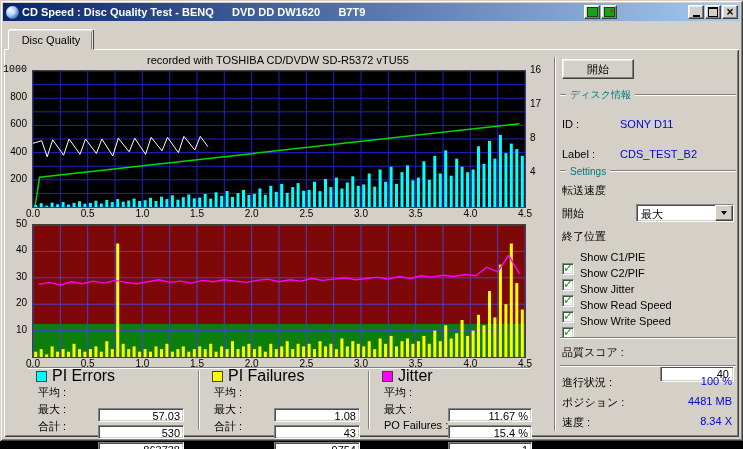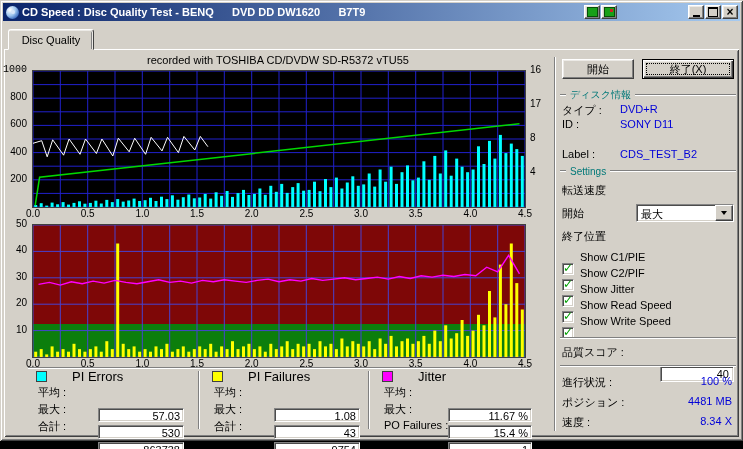--- a/index.html
+++ b/index.html
@@ -38,21 +38,21 @@
   #ylab-top-left{left:0;top:21px;width:26px;height:136px;}
   #ylab-top-right{left:523px;top:21px;width:24px;height:136px;}
   #xlab-top{left:29px;top:159px;width:492px;height:12px;}
   #ylab-bottom-left{left:0;top:175px;width:26px;height:132px;}
   #xlab-bottom{left:29px;top:309px;width:492px;height:12px;}
   .tick{position:absolute;font-size:10px;line-height:12px;white-space:nowrap;}
   
   .stat-group{position:absolute;top:321px;width:170px;height:62px;}
   .legend-row{position:absolute;left:4px;top:0;display:flex;align-items:center;height:12px;}
   .swatch{width:9px;height:9px;border:1px solid #404040;margin-right:5px;flex:none;}
-  .legend-label{font-size:13px;margin-left:20px;}
+  .legend-label{font-size:16px;}
   .stat-row{position:absolute;left:0;height:14px;width:170px;}
   .stat-label{position:absolute;left:6px;top:1px;font-size:11px;white-space:nowrap;}
   .stat-value{position:absolute;left:66px;top:0;width:86px;height:14px;text-align:right;
     padding:1px 3px 0 0;box-sizing:border-box;font-size:11px;}
   .g3 .stat-value{left:70px;width:84px;}
   .inset{background:#fff;border:1px solid;border-color:#848484 #fff #fff #848484;
     box-shadow:inset 1px 1px 0 #4c4c4c, inset -1px -1px 0 #d4d0c8;margin-top:24px;}
   .etched-h{position:absolute;height:0;border-top:1px solid #808080;border-bottom:1px solid #fff;}
   .etched-v{position:absolute;width:0;border-left:1px solid #808080;border-right:1px solid #fff;}
   
@@ -472,30 +472,25 @@
         </div>
       <div class="stat-row" style="top:48px;">
           <span class="stat-label">PO Failures :</span>
           <span class="stat-value inset">1</span>
         </div>
     </div>
 
     <div class="etched-v" style="left:550px;top:8px;height:374px;"></div>
 
     <button class="btn" id="btn-start">開始</button>
-    <button class="btn" id="btn-exit">終了(X)</button>
 
     <div class="sect" style="top:40px;">
       <span class="sect-dash"></span>
       <span class="sect-text">ディスク情報</span>
       <span class="sect-line"></span>
-    </div>
-    <div class="info-row" style="top:54px;">
-      <span class="info-label">タイプ :</span>
-      <span class="info-value">DVD+R</span>
     </div>
     <div class="info-row" style="top:69px;">
       <span class="info-label">ID :</span>
       <span class="info-value">SONY D11</span>
     </div>
     <div class="info-row" style="top:99px;">
       <span class="info-label">Label :</span>
       <span class="info-value">CDS_TEST_B2</span>
     </div>
 

